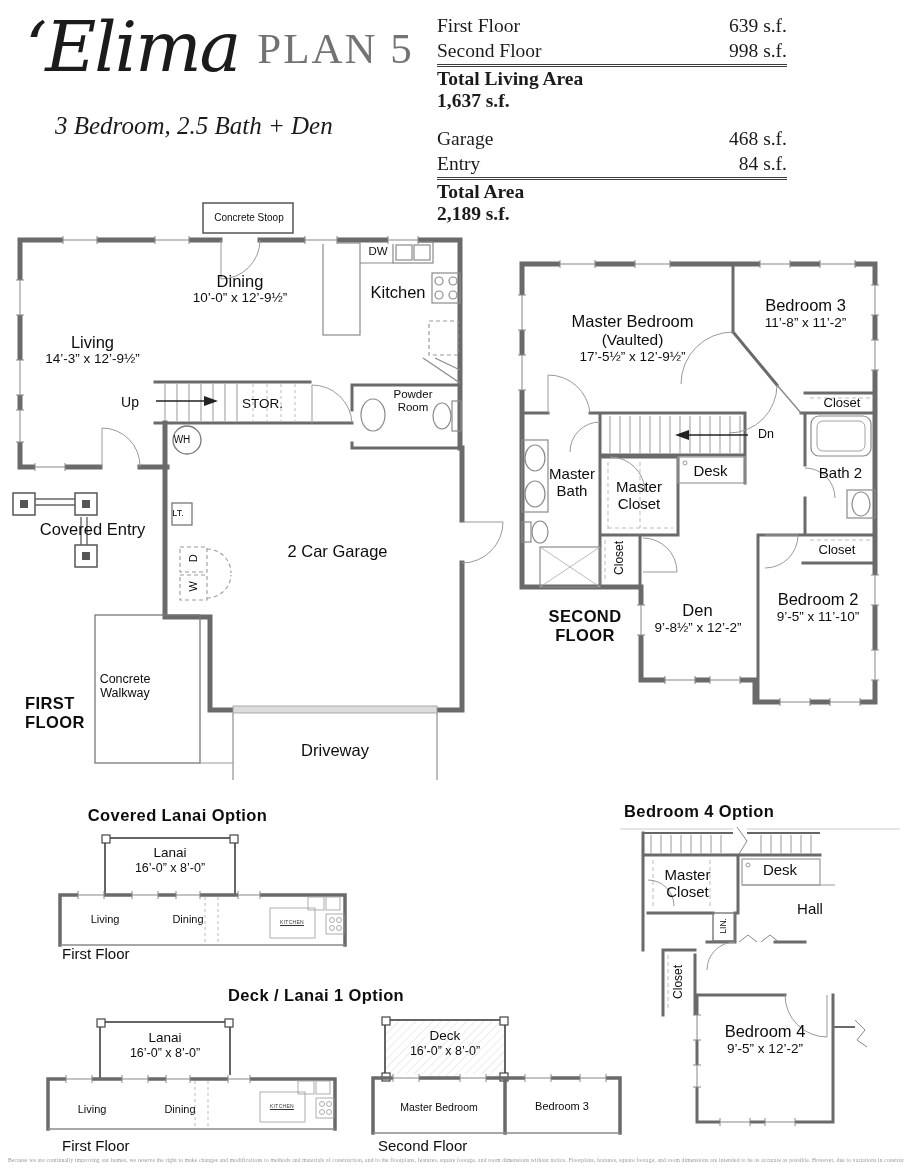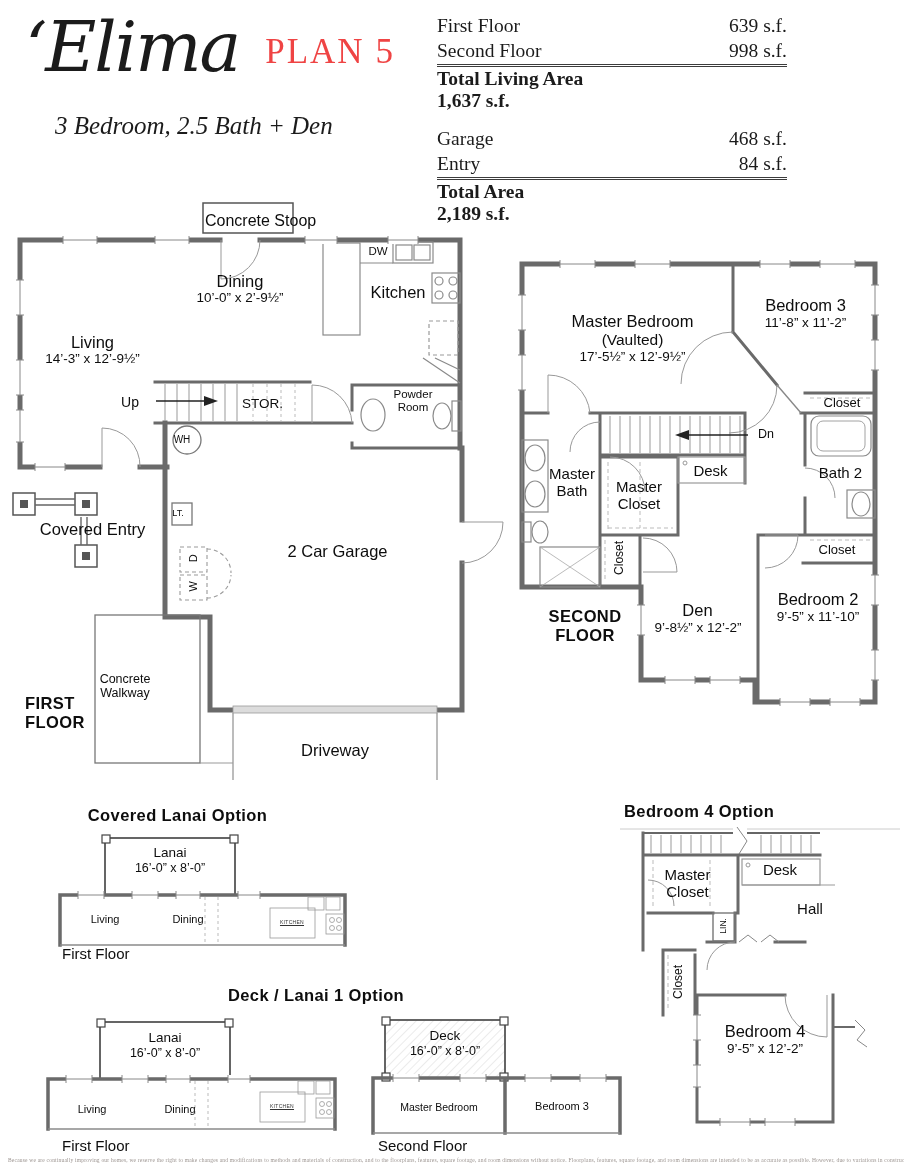--- a/index.html
+++ b/index.html
@@ -9,22 +9,22 @@
   .lbl{position:absolute;text-align:center;line-height:1.15;white-space:nowrap;
        font-family:"Liberation Sans",sans-serif;color:#0d0d0d;}
   .la{text-align:left;}
   .sec{font-weight:bold;letter-spacing:.4px;}
   .rot{transform:rotate(-90deg);}
   .tiny-kitchen{text-decoration:underline;letter-spacing:.3px;color:#333;}
   
   .brand{position:absolute;left:25px;top:6px;white-space:nowrap;}
   .brand .script{font-family:"DejaVu Serif",serif;font-style:italic;font-size:70px;
                  letter-spacing:-2px;color:#1b1b1b;}
-  .brand .plan{font-family:"Liberation Serif",serif;font-size:35px;letter-spacing:2px;
-               color:#ef4444;position:relative;top:-8px;margin-left:26px;}
+  .brand .plan{font-family:"Liberation Serif",serif;font-size:43px;letter-spacing:2px;
+               color:#737373;position:relative;top:-8px;margin-left:18px;}
   .subtitle{position:absolute;left:55px;top:112px;font-family:"Liberation Serif",serif;
             font-style:italic;font-weight:normal;font-size:25px;color:#1b1b1b;}
   
   .atable{position:absolute;left:437px;top:14px;width:350px;
           font-family:"Liberation Serif",serif;font-size:19.5px;color:#1b1b1b;}
   .trow{display:flex;justify-content:space-between;padding:1px 0 2px 0;}
   .trow.rule{border-bottom:3px double #3c3c3c;}
   .trow.bold{font-weight:bold;flex-direction:column;}
   .trow.gap{margin-top:13px;}
   .disc{position:absolute;left:8px;top:1157px;width:896px;overflow:hidden;
@@ -163,23 +163,23 @@
         <path d="M15,85 V120 M11,85 H19 M11,120 H19" stroke="#888" stroke-width="1" fill="none"></path>
       <rect x="11" y="165" width="8" height="35" fill="#fff"></rect>
         <path d="M15,165 V200 M11,165 H19 M11,200 H19" stroke="#888" stroke-width="1" fill="none"></path>
       <rect x="11" y="215" width="8" height="32" fill="#fff"></rect>
         <path d="M15,215 V247 M11,215 H19 M11,247 H19" stroke="#888" stroke-width="1" fill="none"></path>
       <rect x="30" y="268" width="30" height="8" fill="#fff"></rect>
         <path d="M30,272 H60 M30,268 V276 M60,268 V276" stroke="#888" stroke-width="1" fill="none"></path>
     </g>
   </svg>
 
-  <div class="lbl" style="left:205px;top:212px;width:88px;font-size:16px">Concrete Stoop</div>
+  <div class="lbl" style="left:205px;top:212px;width:88px;font-size:10px">Concrete Stoop</div>
   <div class="lbl" style="left:180px;top:272px;width:120px;font-size:16.5px">Dining</div>
-  <div class="lbl" style="left:172px;top:290px;width:136px;font-size:13.5px">10’-0” x 2’-9½”</div>
+  <div class="lbl" style="left:172px;top:290px;width:136px;font-size:13.5px">10’-0” x 12’-9½”</div>
   <div class="lbl" style="left:358px;top:283px;width:80px;font-size:16.5px">Kitchen</div>
   <div class="lbl" style="left:364px;top:245px;width:28px;font-size:11.5px">DW</div>
   <div class="lbl" style="left:40px;top:333px;width:105px;font-size:16.5px">Living</div>
   <div class="lbl" style="left:25px;top:351px;width:135px;font-size:13.5px">14’-3” x 12’-9½”</div>
   <div class="lbl" style="left:115px;top:394px;width:30px;font-size:14px">Up</div>
   <div class="lbl" style="left:235px;top:396px;width:55px;font-size:13.5px">STOR.</div>
   <div class="lbl" style="left:385px;top:388px;width:56px;font-size:11.5px">
     <div>Powder</div>
     <div>Room</div>
   </div>

